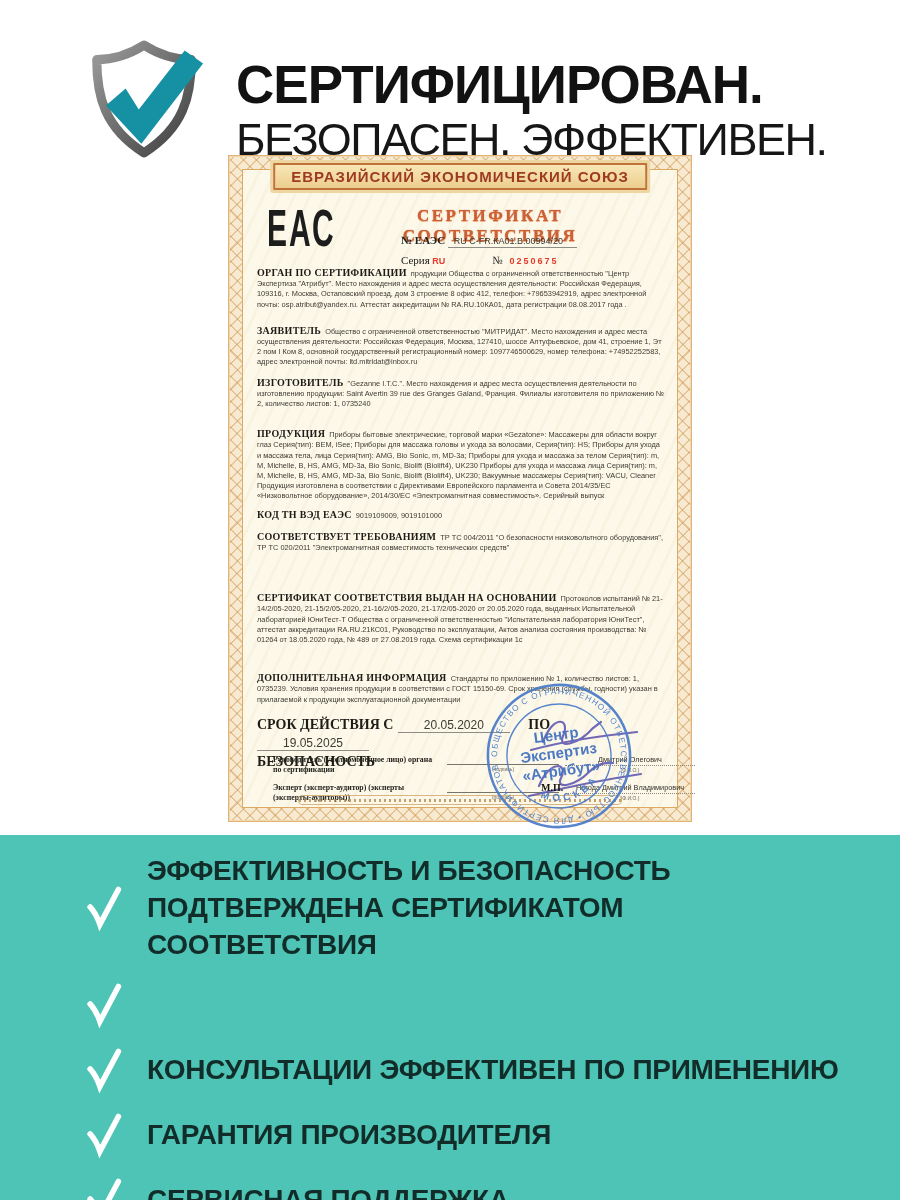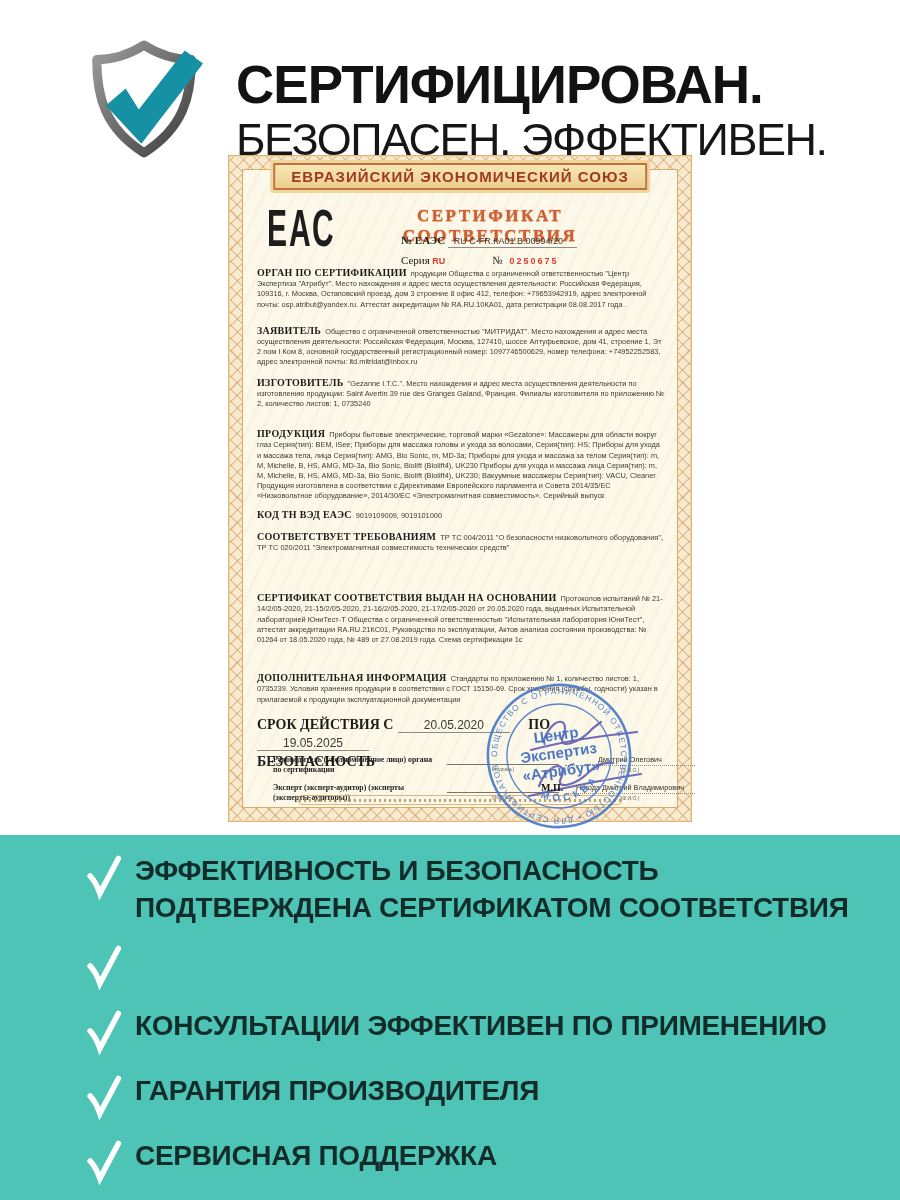--- a/index.html
+++ b/index.html
@@ -74,21 +74,21 @@
   .sigink{position:absolute;left:282px;top:538px;width:140px;height:100px;z-index:5;}
 
   .microline{position:absolute;left:50%;bottom:2px;transform:translateX(-50%);width:322px;height:8px;
              border:1px solid #cfa05e;border-radius:4px;opacity:.75;
              background:repeating-linear-gradient(90deg,#b08447 0 2px,transparent 2px 5px);
              background-size:auto 3px;background-position:center;background-repeat:repeat-x;z-index:4;}
 
   
   .band{position:absolute;left:0;top:835px;width:900px;height:365px;background:#4ec4b6;}
   .bl{position:absolute;left:86px;top:17px;right:40px;}
-  .brow{display:flex;align-items:flex-start;gap:12px;margin-bottom:16px;}
+  .brow{display:flex;align-items:center;gap:24px;margin-bottom:16px;}
   .bcheck{flex:none;margin-top:3px;}
   .btext{font-size:28px;font-weight:bold;letter-spacing:-.3px;line-height:1.33;color:#122d29;}
 </style>
 </head>
 <body>
 
 <div class="page">
 
   <div class="hdr">
     <svg width="132" height="126" viewBox="0 0 100 96">

